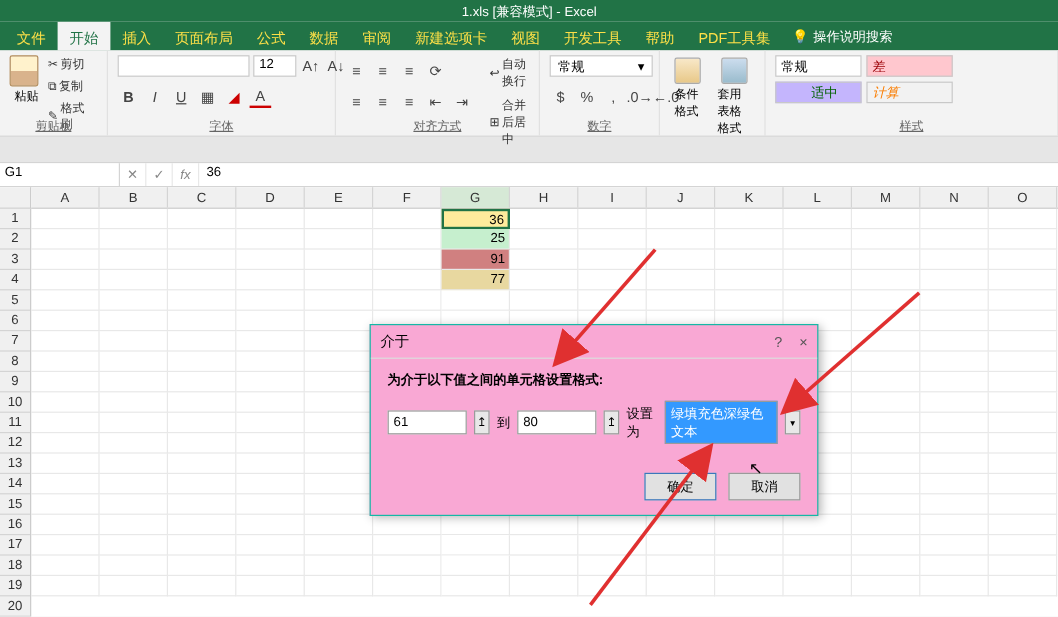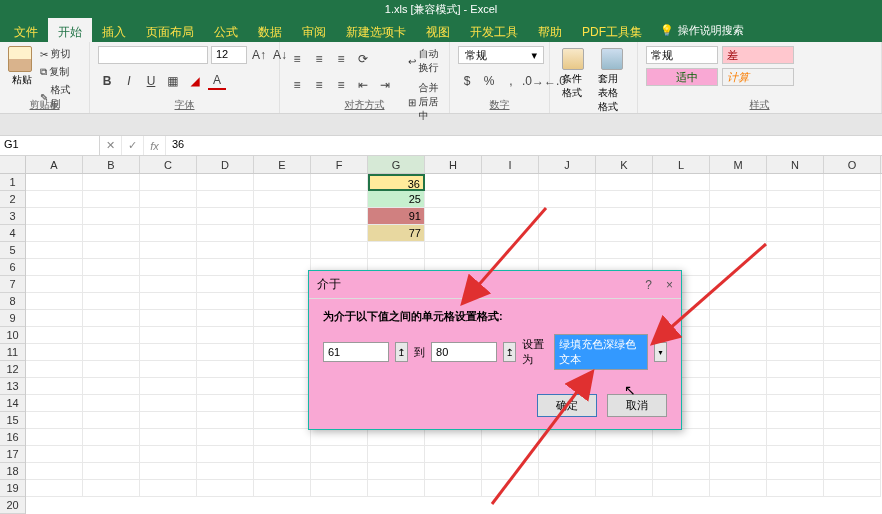--- a/index.html
+++ b/index.html
@@ -24,21 +24,21 @@
 .font-name { border: 1px solid #c8c8c8; background: #fff; font-size: 11px; padding: 1px 6px; width: 110px; height: 18px; color: #888; }
 .font-size { border: 1px solid #c8c8c8; background: #fff; font-size: 11px; padding: 1px 4px; width: 36px; height: 18px; }
 .btn-row { display: flex; gap: 4px; margin-top: 4px; }
 .ico-btn { width: 18px; height: 18px; font-size: 12px; color: #444; display: flex; align-items: center; justify-content: center; }
 .dropdown-box { border: 1px solid #c8c8c8; background: #fff; font-size: 11px; padding: 1px 6px; height: 18px; display: flex; align-items: center; justify-content: space-between; }
 .style-btn { display: flex; flex-direction: column; align-items: center; font-size: 10px; gap: 2px; padding: 2px 4px; }
 .style-ico { width: 22px; height: 22px; border: 1px solid #aaa; background: linear-gradient(#f8e8c8, #e8c888); border-radius: 2px; }
 .cell-style { border: 1px solid #c8c8c8; background: #fff; width: 72px; height: 18px; font-size: 11px; padding: 1px 4px; }
 .cell-style.normal { }
 .cell-style.bad { background: #ffc7ce; color: #9c0006; }
-.cell-style.good { background: #f9a8d4; color: #006100; padding-left: 29px; }
+.cell-style.good { background: #c4b5fd; color: #006100; padding-left: 29px; }
 .cell-style.calc { background: #f2f2f2; font-style: italic; color: #fa7d00;}
 
 .formula-bar { background: #fff; height: 20px; border-bottom: 1px solid #d4d4d4; display: flex; align-items: stretch; font-size: 11px; }
 .name-box { width: 100px; border-right: 1px solid #d4d4d4; padding: 2px 4px; }
 .fb-btn { width: 22px; display: flex; align-items: center; justify-content: center; color: #888; border-right: 1px solid #e8e8e8; }
 .fb-content { flex: 1; padding: 2px 6px; }
 
 .sheet-area { position: relative; height: 380px; background: #fff; }
 .corner { position: absolute; left: 0; top: 0; width: 26px; height: 18px; background: #f0f0f0; border-right: 1px solid #ccc; border-bottom: 1px solid #ccc; }
 .col-headers { position: absolute; left: 26px; top: 0; right: 0; height: 18px; display: flex; background: #f0f0f0; border-bottom: 1px solid #ccc; }

